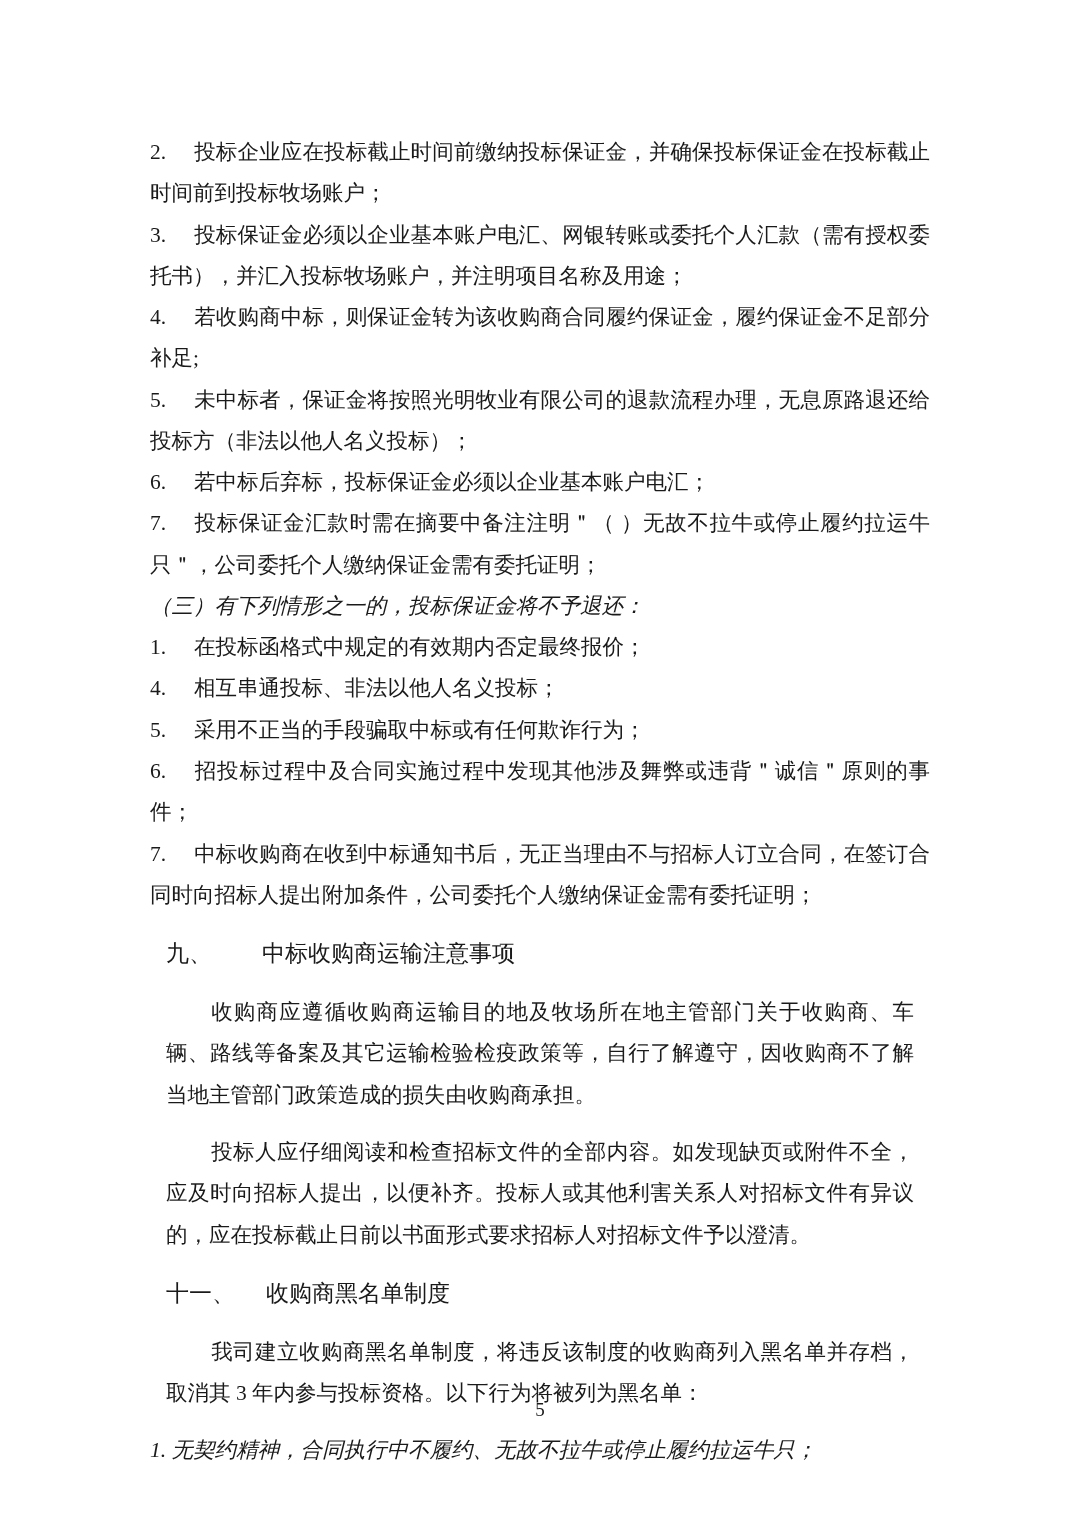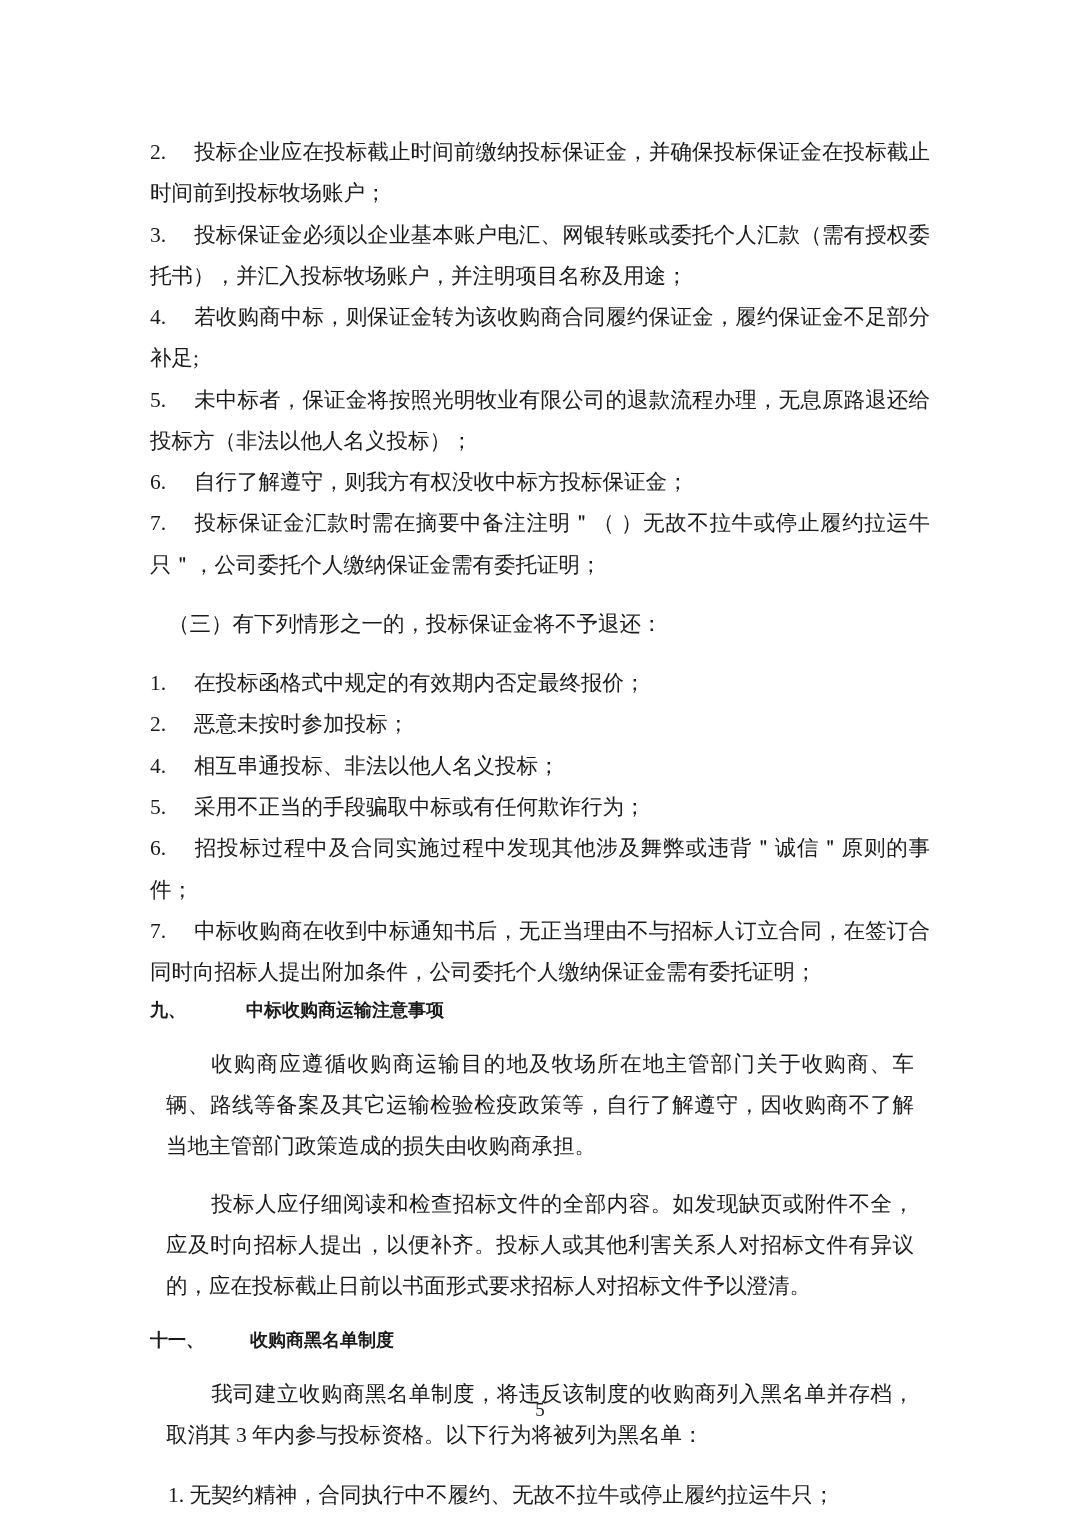--- a/index.html
+++ b/index.html
@@ -21,35 +21,36 @@
     padding: 132px 150px 0 150px;
     background: #ffffff;
   }
   .doc-body {
     font-size: 21.5px;
     line-height: 1.92;
     text-align: justify;
     text-justify: inter-ideograph;
   }
   .para {
-    margin: 18px;
+    margin: 0;
     text-indent: 0;
+    font-style: italic;
   }
   .num-para {
     margin: 0;
     padding-left: 0;
   }
   .num-label {
     display: inline-block;
     min-width: 44px;
   }
   .heading {
-    margin: 0;
-    font-weight: bold;
-    font-size: 18px;
+    margin: 16px;
+    font-weight: normal;
+    font-size: 23px;
     line-height: 1.92;
   }
   .heading .h-num {
     display: inline-block;
     min-width: 96px;
   }
   .heading.h-wide .h-num {
     min-width: 100px;
   }
   .indent-para {
@@ -74,30 +75,29 @@
   <div class="doc-body">
 
     <p class="num-para"><span class="num-label">2.</span><span>投标企业应在投标截止时间前缴纳投标保证金，并确保投标保证金在投标截止时间前到投标牧场账户；</span></p>
 
     <p class="num-para"><span class="num-label">3.</span><span>投标保证金必须以企业基本账户电汇、网银转账或委托个人汇款（需有授权委托书），并汇入投标牧场账户，并注明项目名称及用途；</span></p>
 
     <p class="num-para"><span class="num-label">4.</span><span>若收购商中标，则保证金转为该收购商合同履约保证金，履约保证金不足部分补足;</span></p>
 
     <p class="num-para"><span class="num-label">5.</span><span>未中标者，保证金将按照光明牧业有限公司的退款流程办理，无息原路退还给投标方（非法以他人名义投标）；</span></p>
 
-    <p class="num-para"><span class="num-label">6.</span><span>自行了解遵守，则我方有权没收中标方投标保证金；</span></p>
+    <p class="num-para"><span class="num-label">6.</span><span>若中标后弃标，投标保证金必须以企业基本账户电汇；</span></p>
 
     <p class="num-para"><span class="num-label">7.</span><span>投标保证金汇款时需在摘要中备注注明＂（        ）无故不拉牛或停止履约拉运牛只＂，公司委托个人缴纳保证金需有委托证明；</span></p>
 
 
     <p class="para">（三）有下列情形之一的，投标保证金将不予退还：</p>
 
     <p class="num-para"><span class="num-label">1.</span><span>在投标函格式中规定的有效期内否定最终报价；</span></p>
 
-    <p class="num-para"><span class="num-label">2.</span><span>恶意未按时参加投标；</span></p>
 
 
     <p class="num-para"><span class="num-label">4.</span><span>相互串通投标、非法以他人名义投标；</span></p>
 
     <p class="num-para"><span class="num-label">5.</span><span>采用不正当的手段骗取中标或有任何欺诈行为；</span></p>
 
     <p class="num-para"><span class="num-label">6.</span><span>招投标过程中及合同实施过程中发现其他涉及舞弊或违背＂诚信＂原则的事件；</span></p>
 
     <p class="num-para"><span class="num-label">7.</span><span>中标收购商在收到中标通知书后，无正当理由不与招标人订立合同，在签订合同时向招标人提出附加条件，公司委托个人缴纳保证金需有委托证明；</span></p>
 

